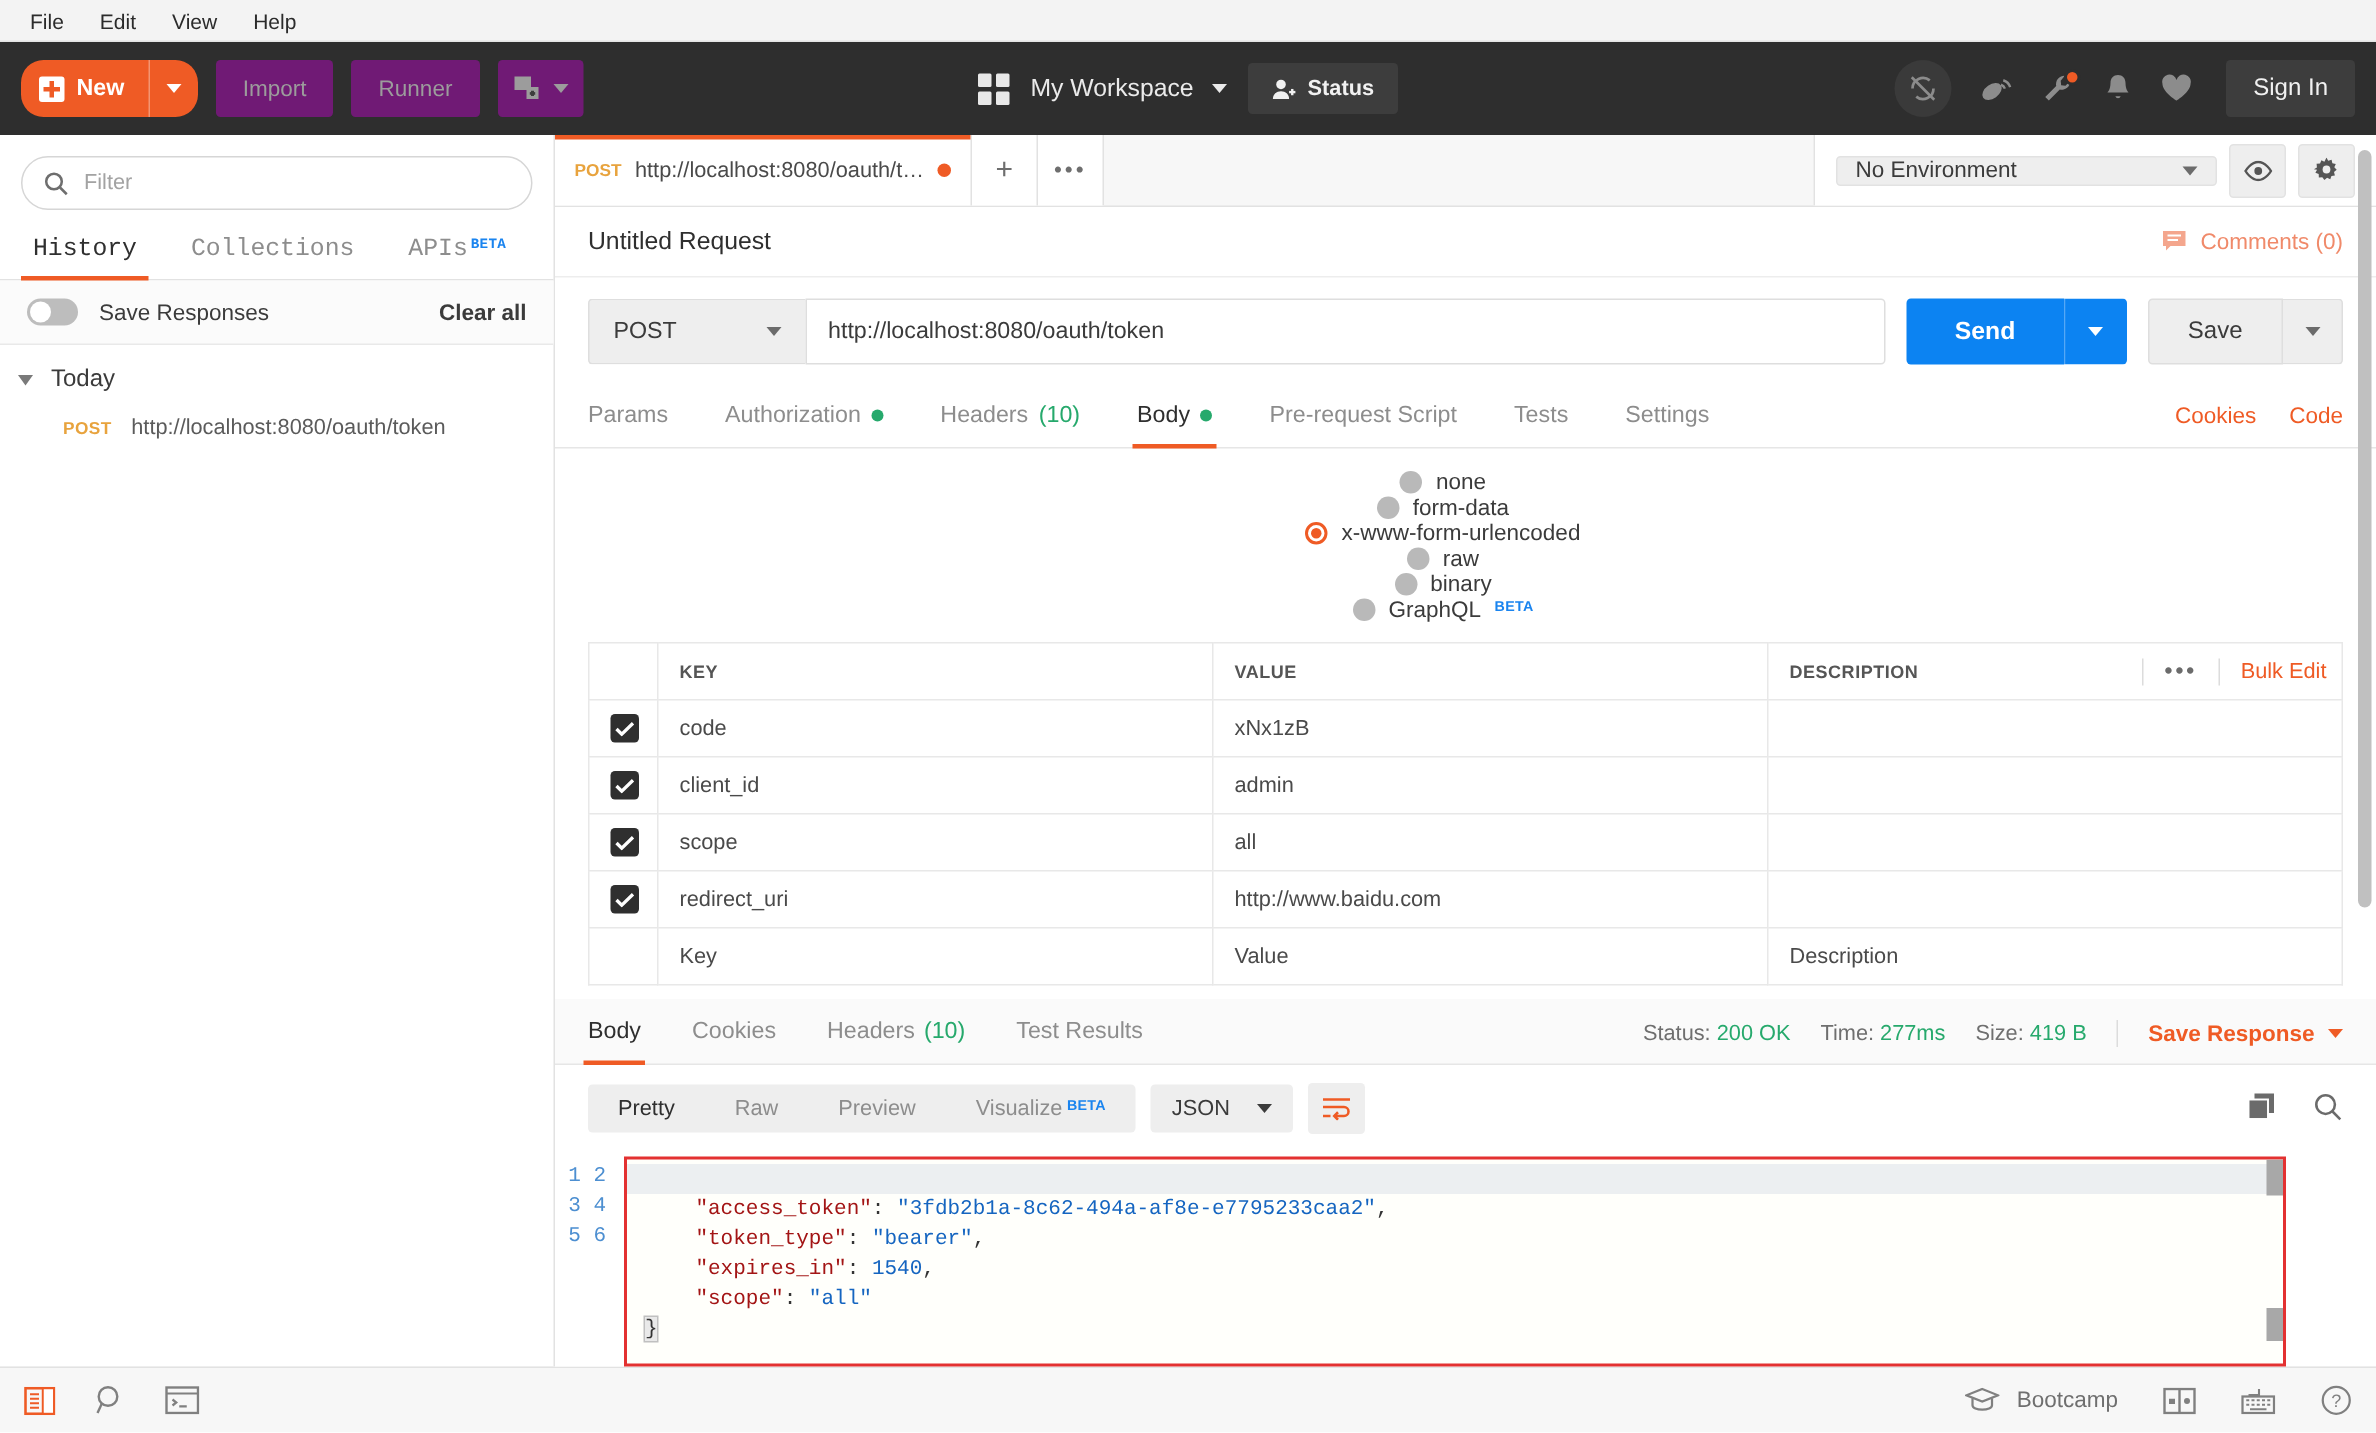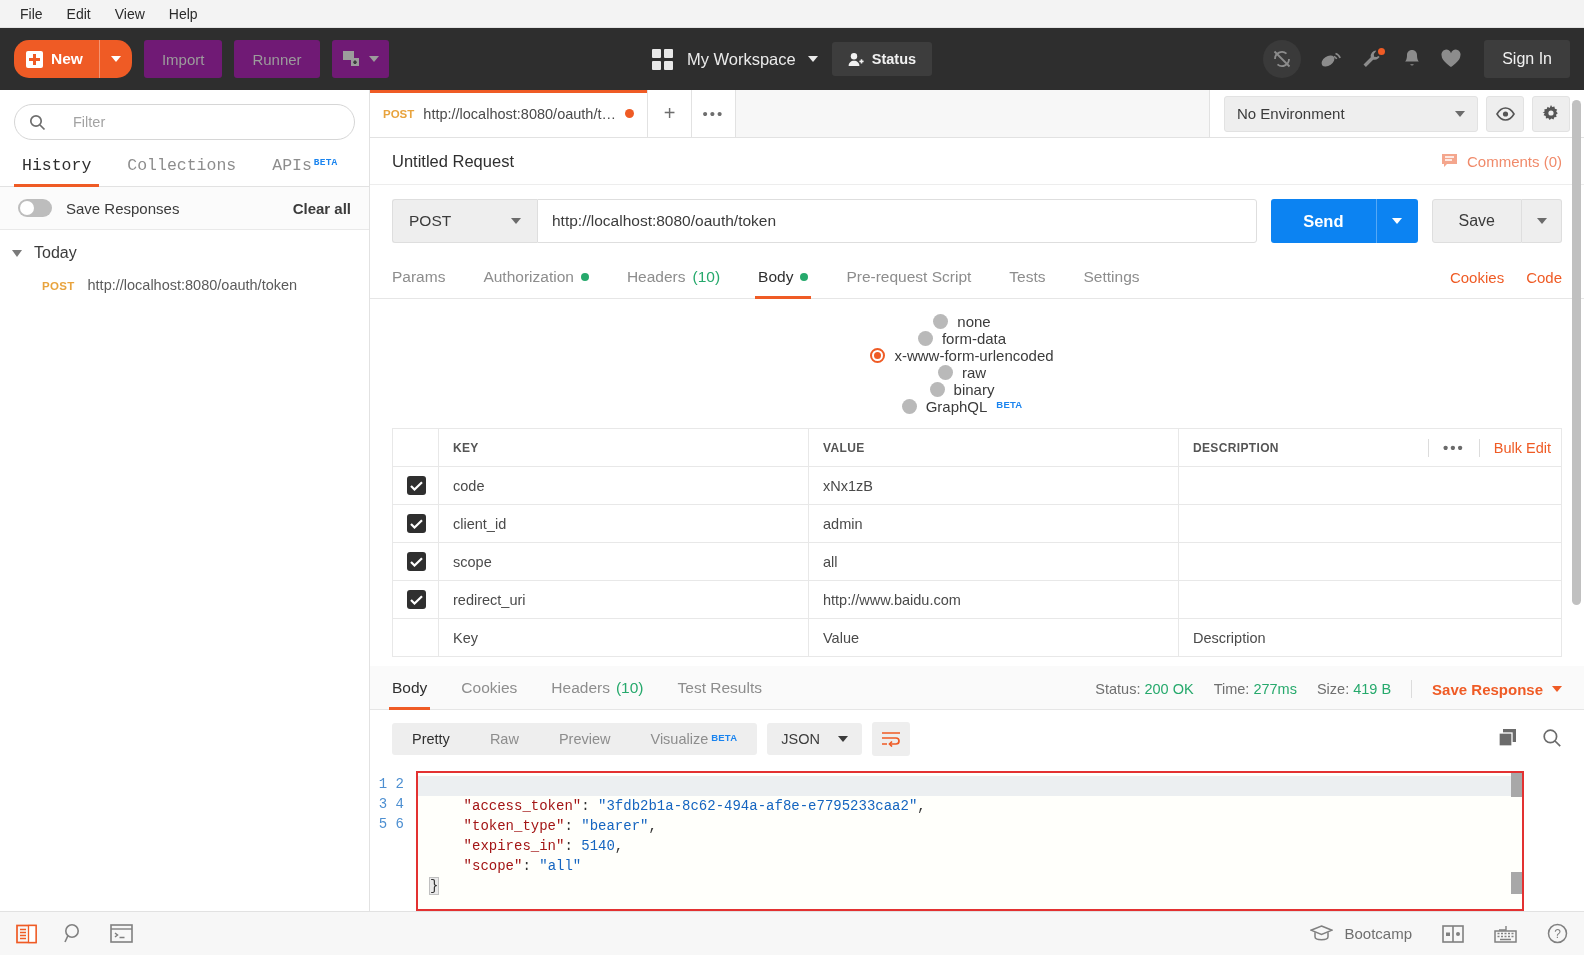--- a/index.html
+++ b/index.html
@@ -74,21 +74,21 @@
   }
 
   
   .bodysplit { flex: 1; display: flex; min-height: 0; }
 
   
   .sidebar { width: 370px; flex: 0 0 370px; border-right: 1px solid #e2e2e2; display: flex; flex-direction: column; background: #fff; }
   .filter-wrap { padding: 14px 14px 10px 14px; }
   .filter-box {
     height: 36px; border: 1px solid #d6d6d6; border-radius: 18px;
-    display: flex; align-items: center; gap: 27px; padding: 0 14px; background: #fff;
+    display: flex; align-items: center; gap: 10px; padding: 0 14px; background: #fff;
   }
   .filter-box input {
     border: 0; outline: none; font-size: 14.5px; color: #555; flex: 1; background: transparent;
     font-family: "Liberation Sans", sans-serif;
   }
   .filter-box input::placeholder { color: #a3a3a3; }
   .side-tabs { display: flex; border-bottom: 1px solid #e2e2e2; padding: 0 4px; font-family: Liberation Mono, monospace; }
   .side-tab {
     padding: 6px 18px 11px 18px; font-size: 16.5px; color: #8d8d8d; cursor: pointer;
     position: relative; display: flex; align-items: flex-start; gap: 2px;
@@ -124,21 +124,21 @@
     border-right: 1px solid #e2e2e2; position: relative; max-width: 278px; cursor: pointer;
   }
   .req-tab.active::before { content: ""; position: absolute; top: 0; left: 0; right: 0; height: 3px; background: #ef5b25; }
   .req-tab .m { font-size: 11.5px; font-weight: bold; color: #e8a33d; }
   .req-tab .t { font-size: 14.5px; color: #4a4a4a; white-space: nowrap; overflow: hidden; text-overflow: ellipsis; }
   .unsaved-dot { width: 9px; height: 9px; border-radius: 50%; background: #ef5b25; flex: 0 0 9px; }
   .tab-btn { width: 44px; display: flex; align-items: center; justify-content: center; border-right: 1px solid #e2e2e2; background: #fff; color: #6e6e6e; cursor: pointer; font-size: 20px; }
   .tabstrip .filler { flex: 1; }
   .env-area { display: flex; align-items: center; gap: 8px; padding: 0 14px; border-left: 1px solid #e2e2e2; background: #fff; }
   .env-select {
-    width: 254px; height: 36px; background: #eeeeee; border: 1px solid #e2e2e2; border-radius: 3px;
+    width: 254px; height: 20px; background: #eeeeee; border: 1px solid #e2e2e2; border-radius: 3px;
     display: flex; align-items: center; padding: 0 12px; font-size: 15px; color: #3b3b3b; cursor: pointer;
   }
   .env-select .caret-dn { margin-left: auto; color: #6b6b6b; }
   .sq-btn { width: 38px; height: 36px; background: #eeeeee; border: 1px solid #e2e2e2; border-radius: 3px;
             display: flex; align-items: center; justify-content: center; color: #555; cursor: pointer; }
 
   
   .title-row { height: 47px; flex: 0 0 47px; display: flex; align-items: center; padding: 0 22px; border-bottom: 1px solid #ededed; }
   .req-title { font-size: 16.5px; color: #2f2f2f; }
   .comments { margin-left: auto; display: flex; align-items: center; gap: 9px; color: #f08a6a; font-size: 15px; cursor: pointer; }
@@ -696,21 +696,21 @@
 2
 3
 4
 5
 6</span></div>
         <div class="code-area">
           <div class="line-hl"></div>
           <pre class="code"><span class="brk">{</span>
     <span class="k">"access_token"</span>: <span class="s">"3fdb2b1a-8c62-494a-af8e-e7795233caa2"</span>,
     <span class="k">"token_type"</span>: <span class="s">"bearer"</span>,
-    <span class="k">"expires_in"</span>: <span class="n">5140</span>,
+    <span class="k">"expires_in"</span>: <span class="n">1540</span>,
     <span class="k">"scope"</span>: <span class="s">"all"</span>
 <span class="brk">}</span></pre>
           <div class="inner-scroll" style="right:0;top:0;height:24px"></div>
           <div class="inner-scroll" style="right:0;top:99px;height:22px"></div>
         </div>
       </div>
     </div>
   </div>
 
   <div class="statusbar">

